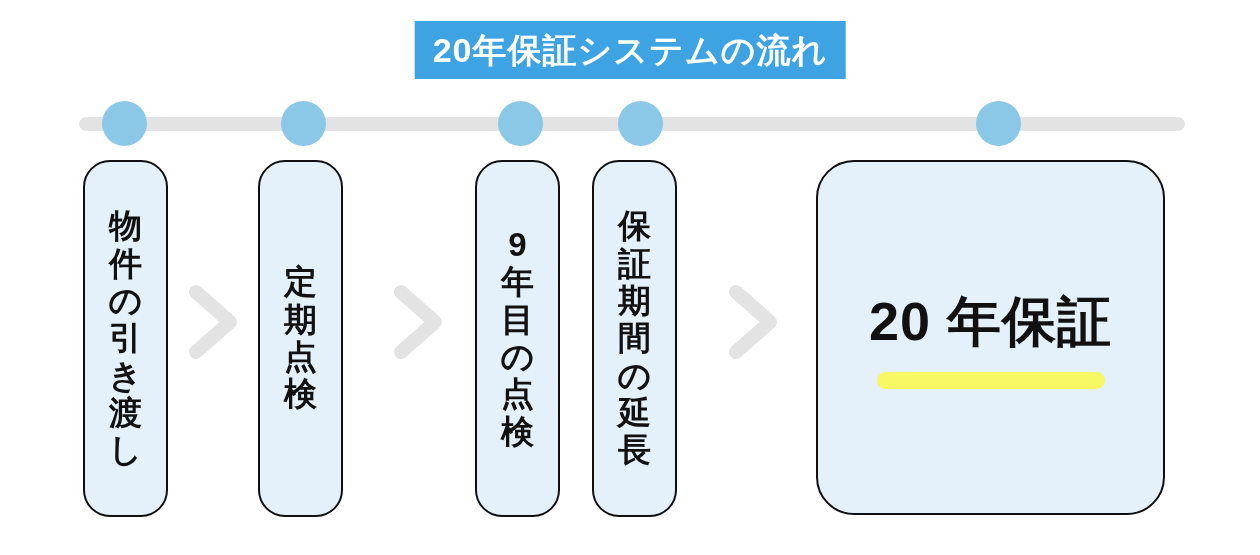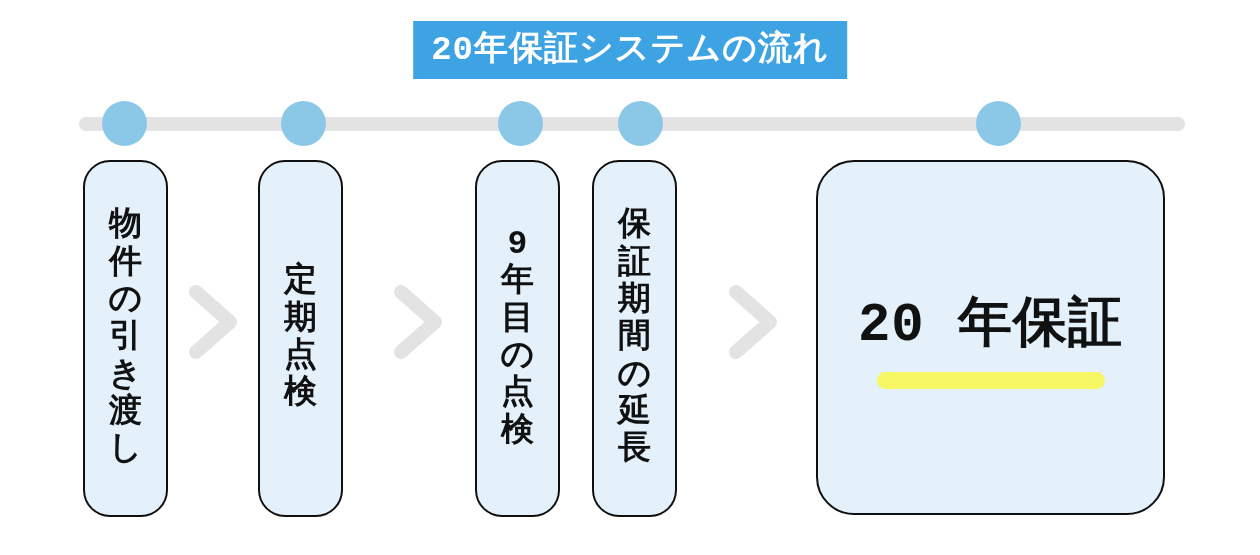--- a/index.html
+++ b/index.html
@@ -2,21 +2,21 @@
 <html style="--badge-blue: #3EA3E3; --dot-blue: #8BC8E8; --box-fill: #E4F1FB; --box-border: #101010; --gray: #E3E3E3; --highlight-yellow: #F6F763; --text: #111111;"><head>
 <meta charset="utf-8">
 <style>
   html, body { margin: 0; padding: 0; background: #ffffff; }
   .canvas {
     position: relative;
     width: 1260px;
     height: 555px;
     background: #ffffff;
     overflow: hidden;
-    font-family: Liberation Mono, monospace;
+    font-family: Liberation Sans, sans-serif;
   }
 
   
   .title-badge {
     position: absolute;
     top: 21px;
     left: 50%;
     transform: translateX(-50%);
     background: var(--badge-blue, #3EA3E3);
     color: #ffffff;

